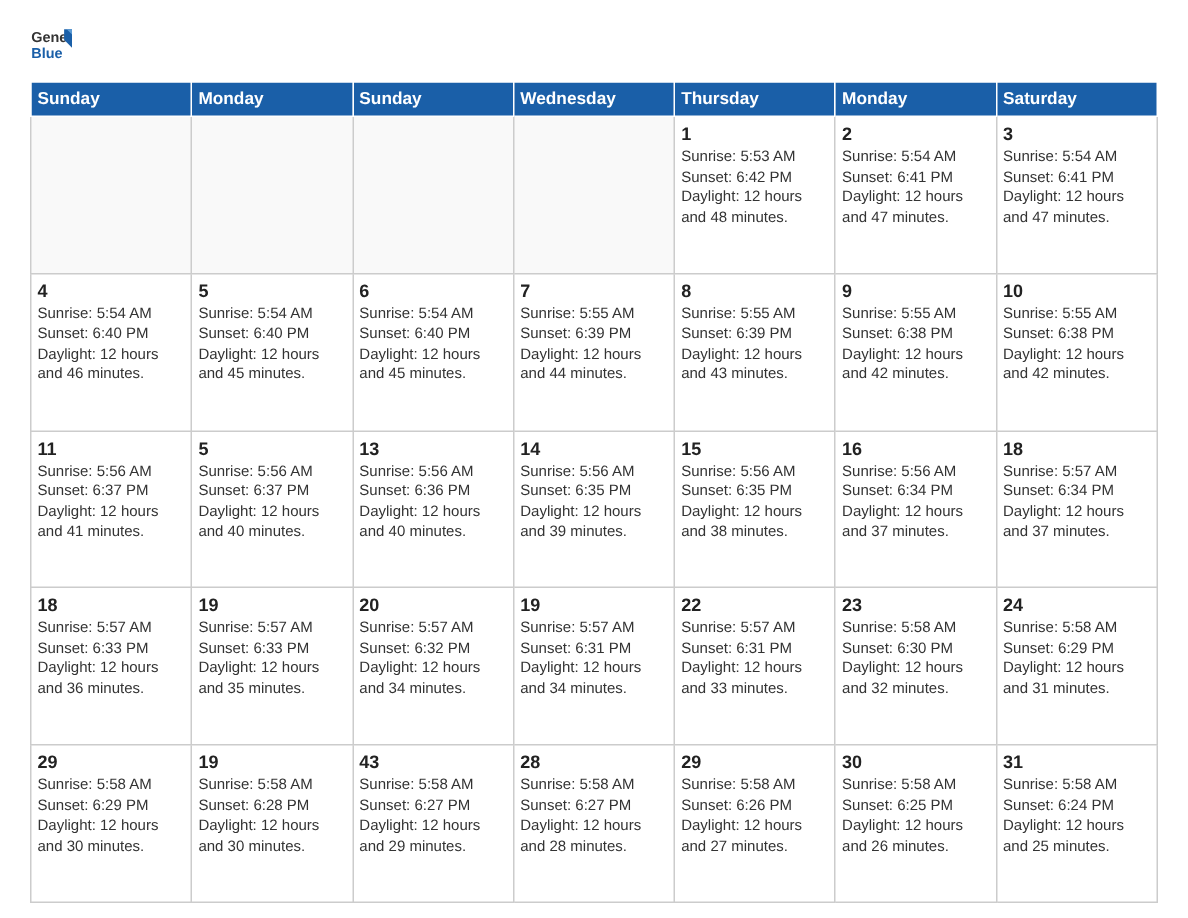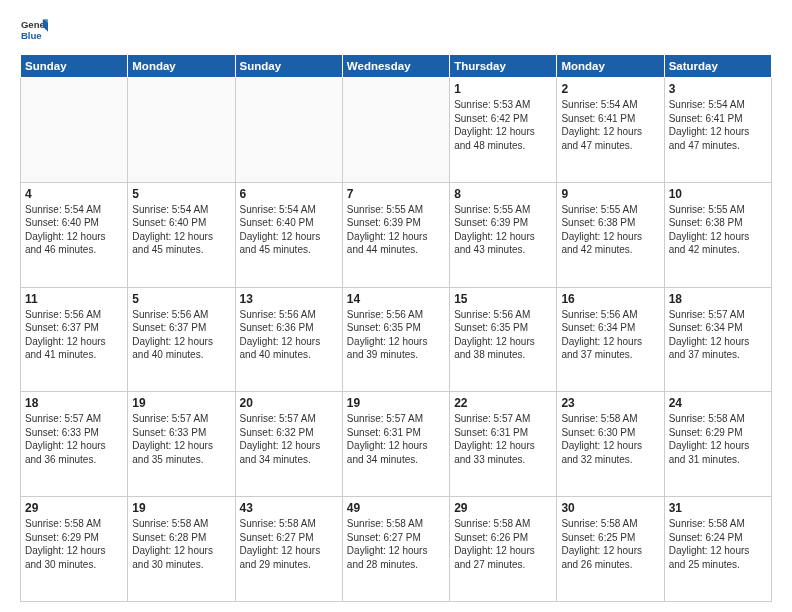--- a/index.html
+++ b/index.html
@@ -286,21 +286,21 @@
 Sunset: 6:28 PM
 Daylight: 12 hours and 30 minutes.</div>
           </td>
           <td>
             <span class="day-num">43</span>
             <div class="cell-text" style="white-space: pre-line;">Sunrise: 5:58 AM
 Sunset: 6:27 PM
 Daylight: 12 hours and 29 minutes.</div>
           </td>
           <td>
-            <span class="day-num">49</span>
+            <span class="day-num">28</span>
             <div class="cell-text" style="white-space: pre-line;">Sunrise: 5:58 AM
 Sunset: 6:27 PM
 Daylight: 12 hours and 28 minutes.</div>
           </td>
           <td>
             <span class="day-num">29</span>
             <div class="cell-text" style="white-space: pre-line;">Sunrise: 5:58 AM
 Sunset: 6:26 PM
 Daylight: 12 hours and 27 minutes.</div>
           </td>

